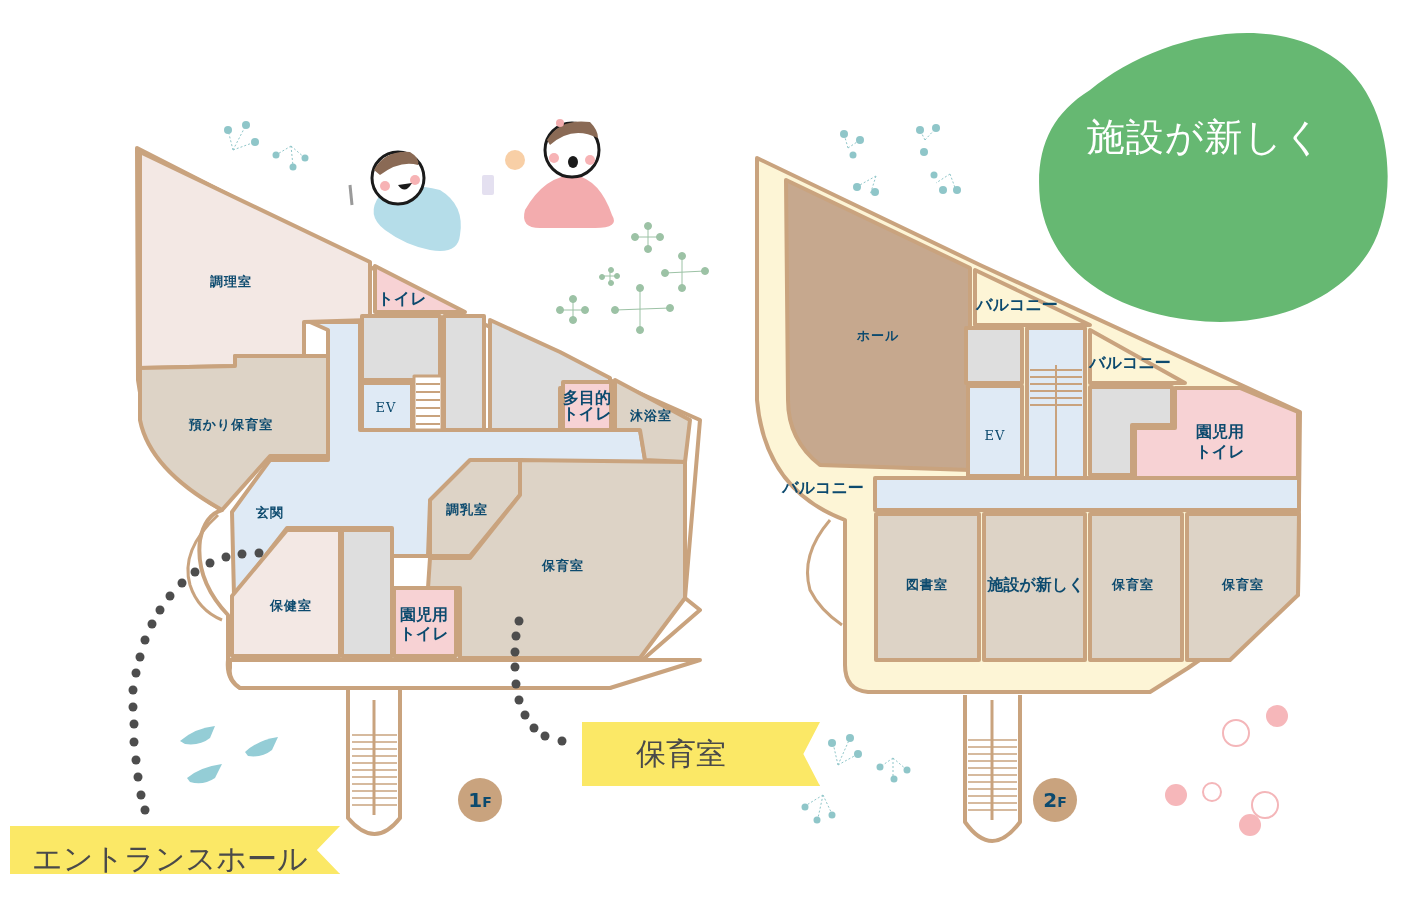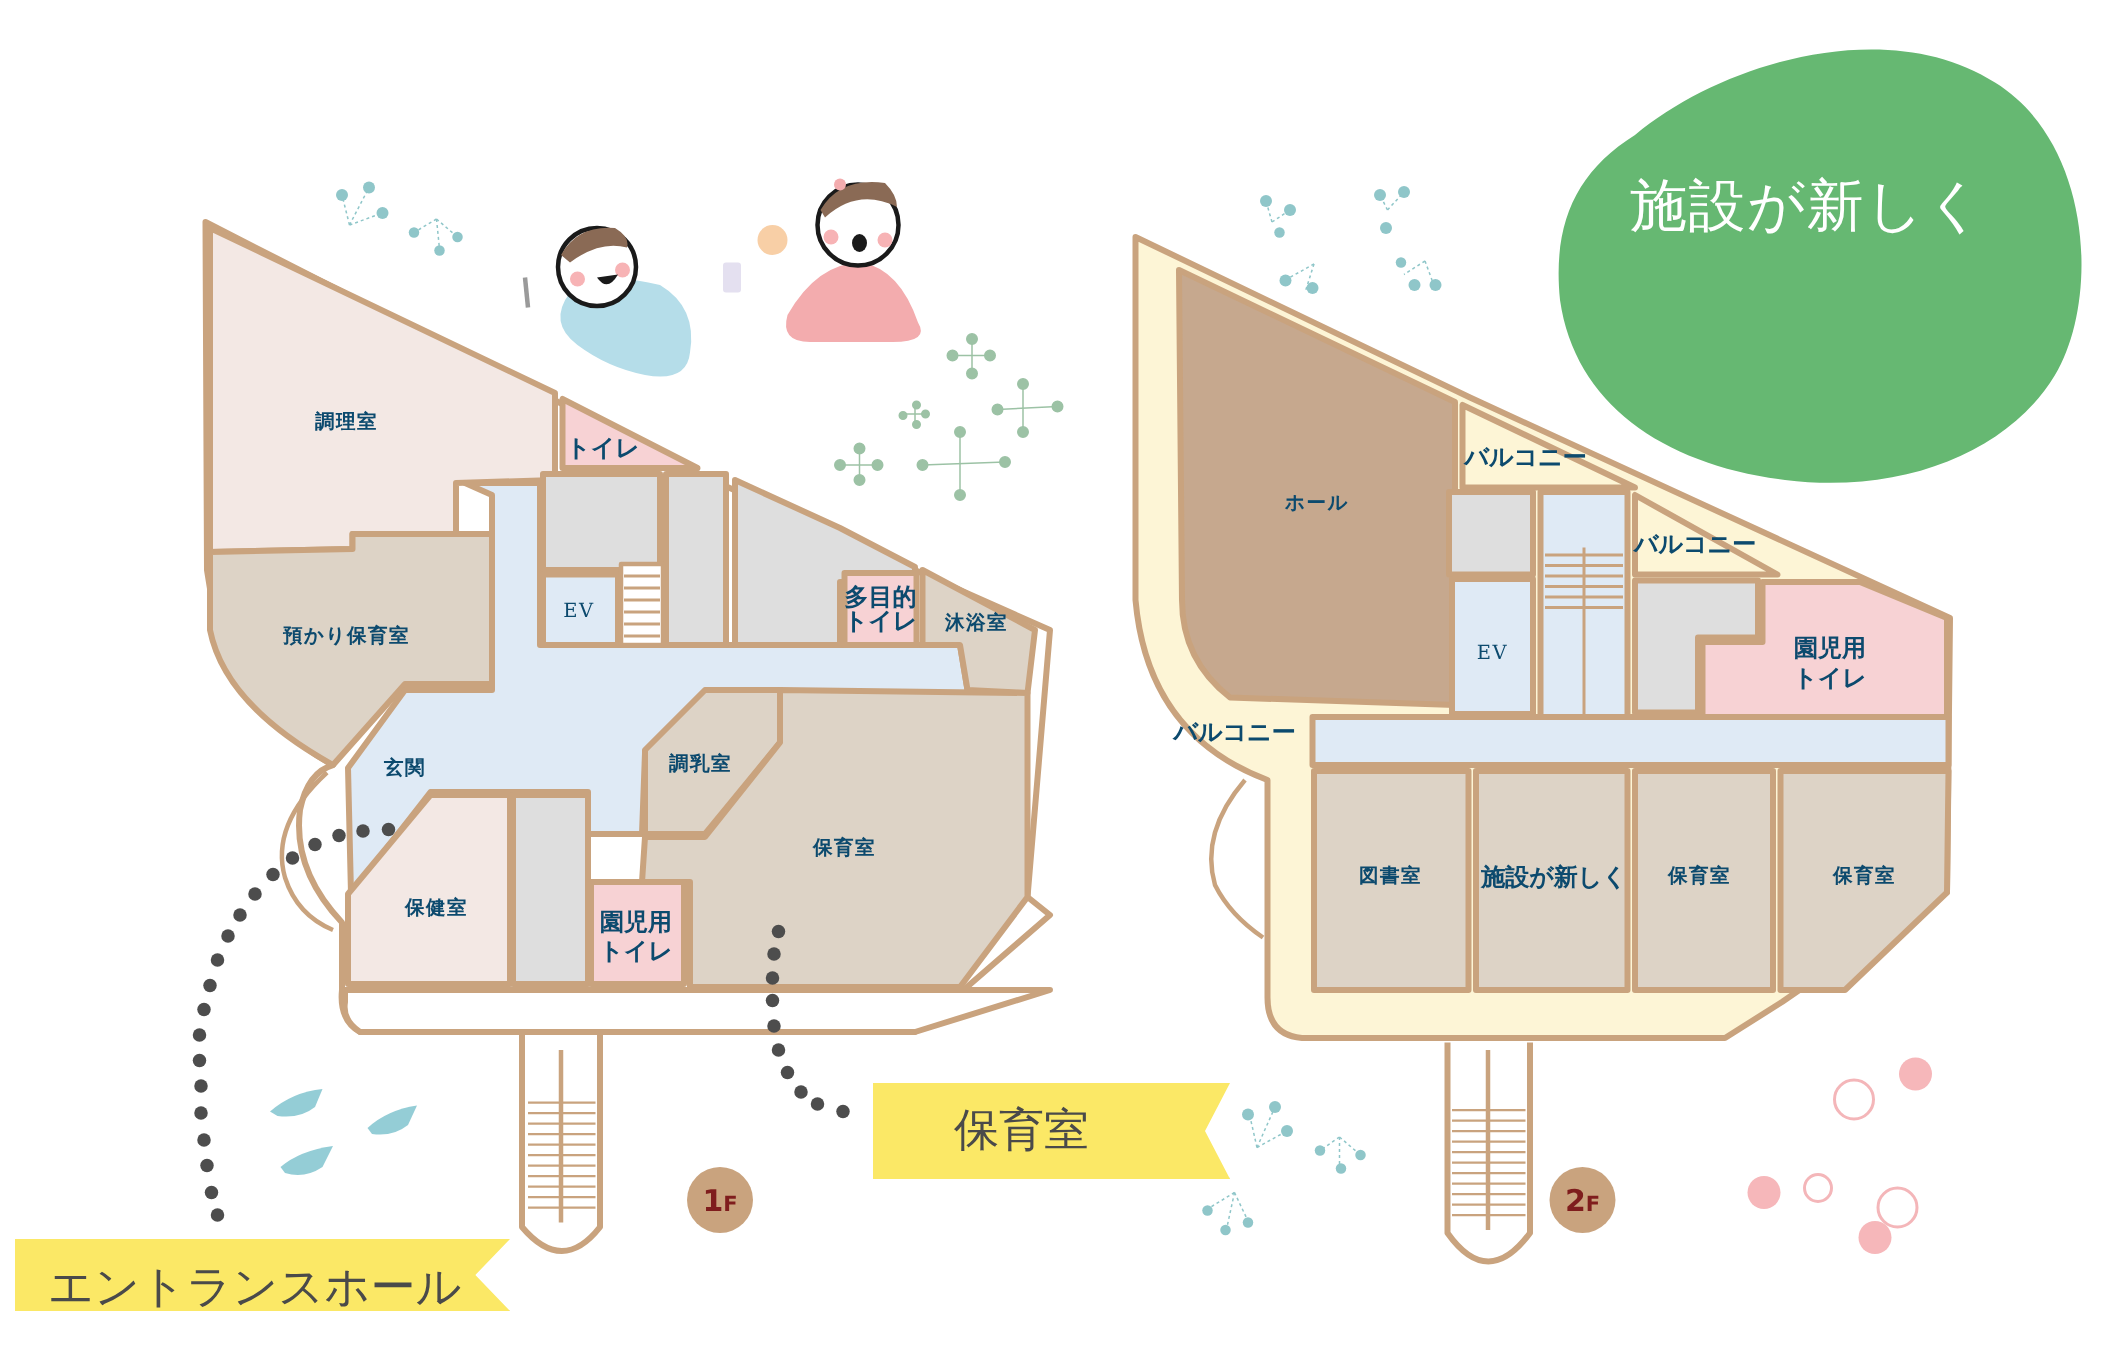--- a/index.html
+++ b/index.html
@@ -15,21 +15,21 @@
                line-height:58px; letter-spacing:1px; }
   .ribbon { position:absolute; background:#fbe866; color:#4a4a4a;
             font-family:"DejaVu Sans", sans-serif; box-shadow:6px 10px 14px rgba(0,0,0,0.25); }
   .ribbon.entrance { left:10px; top:826px; width:330px; height:48px; font-size:30px;
                      line-height:66px; padding-left:22px; box-sizing:border-box;
                      clip-path:polygon(0 0,100% 0,93% 50%,100% 100%,0 100%); }
   .ribbon.nursery { left:582px; top:722px; width:238px; height:64px; font-size:30px;
                     line-height:64px; padding-left:54px; box-sizing:border-box;
                     clip-path:polygon(0 0,100% 0,93% 50%,100% 100%,0 100%); }
   .floor-badge { position:absolute; width:44px; height:44px; border-radius:50%;
-                 background:#c9a37e; color:#7f1d1d; font-family:"DejaVu Sans", sans-serif;
+                 background:#c9a37e; color:#0c4a6e; font-family:"DejaVu Sans", sans-serif;
                  font-weight:bold; font-size:20px; line-height:44px; text-align:center; }
   .floor-badge span.f { font-size:14px; }
 </style>
 </head>
 <body>
 
 <svg class="plan" width="1402" height="909" viewBox="0 0 1402 909">
 
   <g fill="#8fc6c9" stroke="#8fc6c9" stroke-width="1" stroke-dasharray="2,2">
     <line x1="233" y1="150" x2="228" y2="130"></line>

